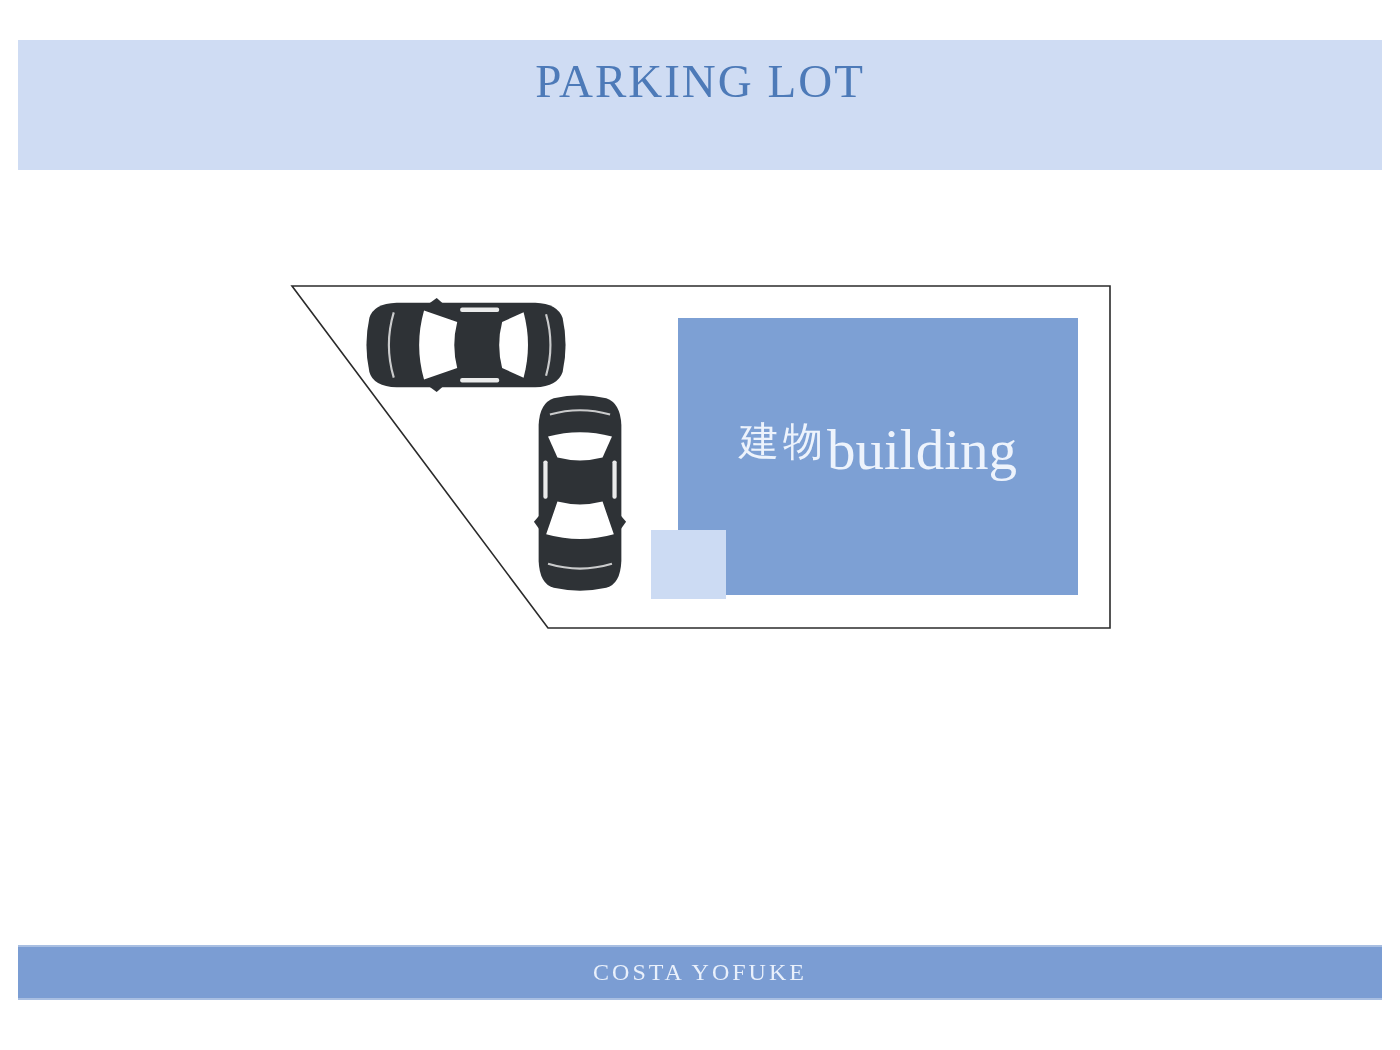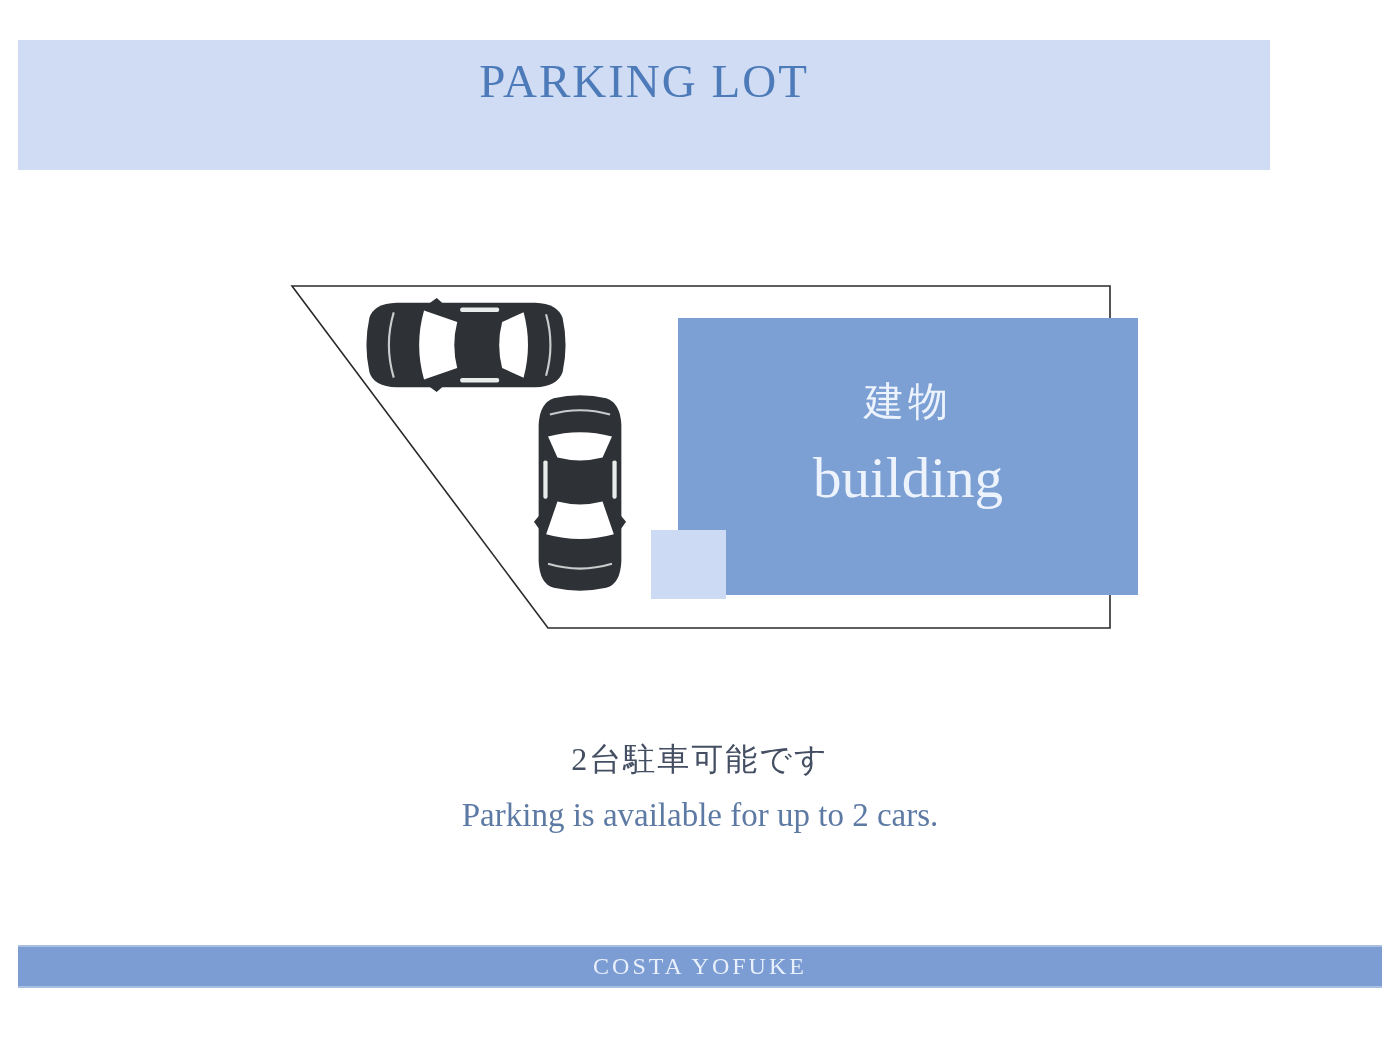--- a/index.html
+++ b/index.html
@@ -13,21 +13,21 @@
     position: relative;
     width: 1400px;
     height: 1050px;
     background: var(--page_bg, #fff);
   }
 
   
   .header-band {
     position: absolute;
     left: 18px; top: 40px;
-    width: 1252px; height: 130px;
+    width: 1364px; height: 130px;
     background: var(--band_light, #cfdcf3);
     text-align: center;
   }
   .header-band h1 {
     margin-top: 14px;
     font-size: 47px;
     font-weight: normal;
     letter-spacing: 2px;
     color: var(--title_blue, #4d7ab8);
   }
@@ -40,24 +40,24 @@
 
   
   .lot-outline {
     position: absolute;
     left: 290px; top: 284px;
     width: 822px; height: 346px;
   }
   .building {
     position: absolute;
     left: 678px; top: 318px;
-    width: 460px; height: 277px;
+    width: 400px; height: 277px;
     background: var(--building_blue, #7da0d4);
     display: flex;
-    flex-direction: column;
+    flex-direction: row;
     align-items: center;
     justify-content: center;
     padding-bottom: 30px;
     z-index: 2;
   }
   .building .label-jp {
     font-size: 40px;
     letter-spacing: 4px;
     color: var(--building_text, #edf3fc);
   }
@@ -101,21 +101,21 @@
   .caption .line-en {
     margin-top: 15px;
     font-size: 33px;
     color: var(--caption_blue, #5d7aa4);
   }
 
   
   .footer-band {
     position: absolute;
     left: 18px; top: 945px;
-    width: 1364px; height: 43px;
+    width: 1364px; height: 55px;
     background: var(--band_blue, #7b9dd3);
     display: flex;
     align-items: center;
     justify-content: center;
     border-top: 2px solid rgba(255,255,255,0.35);
     border-bottom: 2px solid rgba(255,255,255,0.35);
   }
   .footer-band span {
     font-size: 24px;
     letter-spacing: 3px;
@@ -163,22 +163,18 @@
       <path d="M22 6 Q50 0 78 6 Q93 10 94 34 L94 176 Q93 199 78 204 Q50 210 22 204 Q7 199 6 176 L6 34 Q7 10 22 6 Z" fill="var(--car_dark,#2e3236)"></path>
       <path d="M16 31 Q50 21 84 31" fill="none" stroke="rgba(255,255,255,0.75)" stroke-width="2.2"></path>
       <path d="M14 62 Q50 52 86 62 L74 96 Q50 90 26 96 Z" fill="#ffffff"></path>
       <rect x="11" y="99" width="4.5" height="40" rx="2" fill="rgba(255,255,255,0.9)"></rect>
       <rect x="84.5" y="99" width="4.5" height="40" rx="2" fill="rgba(255,255,255,0.9)"></rect>
       <path d="M26 142 Q50 136 74 142 L84 164 Q50 173 16 164 Z" fill="#ffffff"></path>
       <path d="M18 187 Q50 196 82 187" fill="none" stroke="rgba(255,255,255,0.75)" stroke-width="2.2"></path>
     </svg>
   </div>
 
-  <div class="caption">
-    <p class="line-jp">2台駐車可能です</p>
-    <p class="line-en">Parking is available for up to 2 cars.</p>
-  </div>
 
   <footer class="footer-band">
     <span>COSTA YOFUKE</span>
   </footer>
 
 </div>
 
 </body></html>

